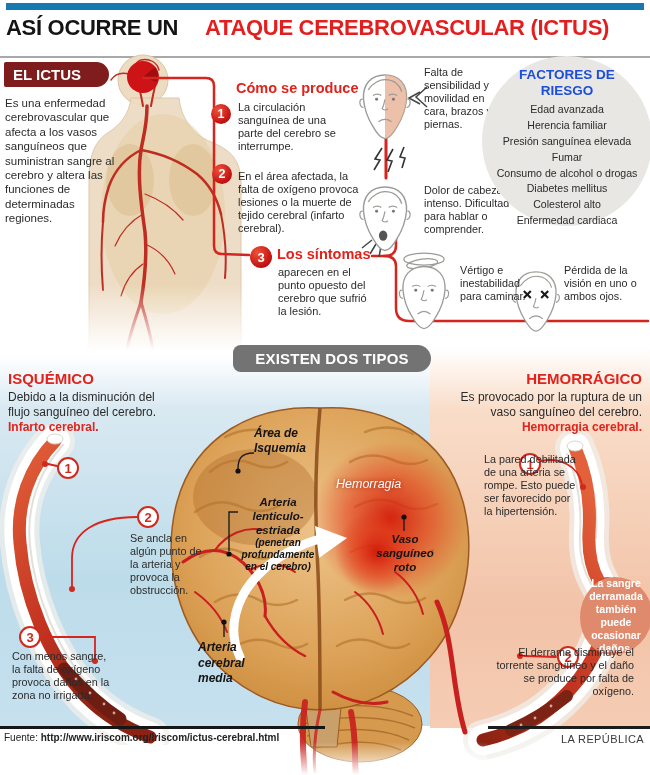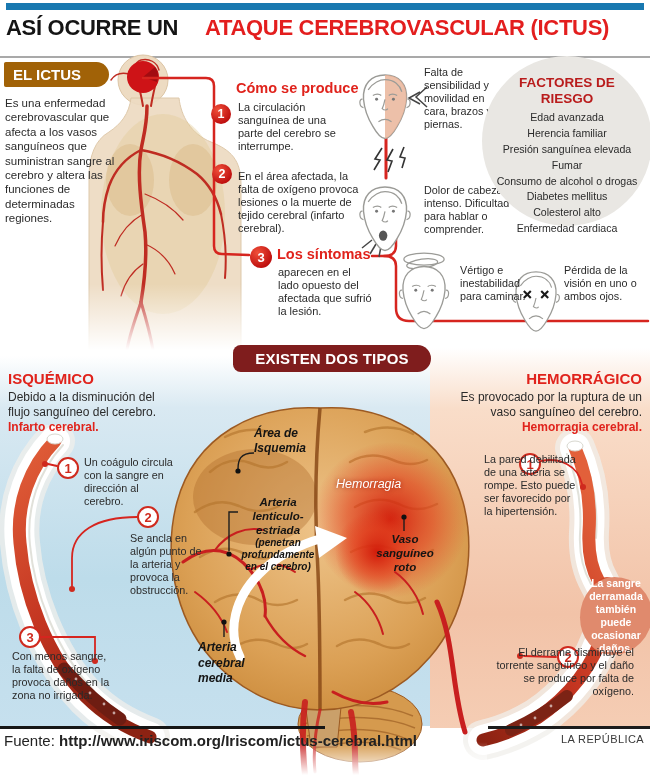--- a/index.html
+++ b/index.html
@@ -8,21 +8,21 @@
   .abs{position:absolute;}
   .txt{font-size:11px;line-height:1.18;}
   svg{display:block;}
   
   .topbar{left:6px;top:3px;width:638px;height:7px;background:#1878b0;}
   .title{left:6px;top:15px;font-size:22px;font-weight:800;letter-spacing:-0.3px;white-space:nowrap;}
   .title .red{color:#e31e1e;margin-left:21px;}
   .title .black{color:#141414;}
   .titlerule{left:0;top:56px;width:650px;height:2px;background:#a9a9a9;}
   
-  .ictus-box{left:4px;top:62px;width:96px;height:25px;background:#a16207;color:#fff;
+  .ictus-box{left:4px;top:62px;width:96px;height:25px;background:#7f1d1d;color:#fff;
              font-weight:800;font-size:15px;line-height:25px;padding-left:9px;
              border-radius:2px 14px 14px 2px;}
   .ictus-body{left:5px;top:96px;width:112px;font-size:11.5px;line-height:1.25;}
   
   .como-title{left:236px;top:80px;font-size:14.5px;font-weight:800;color:#e0231c;}
   .step1{left:238px;top:101px;width:100px;}
   .step2{left:238px;top:170px;width:122px;}
   .sintomas-title{left:277px;top:246px;font-size:14.5px;font-weight:800;color:#e0231c;}
   .sintomas-body{left:278px;top:266px;width:95px;}
   
@@ -30,28 +30,28 @@
             background:radial-gradient(circle at 35% 30%, #f0503a, #bd0d0d 75%);
             display:flex;align-items:center;justify-content:center;}
   .num-ring{width:22px;height:22px;border-radius:50%;background:#fff;border:2.5px solid #cf2a1e;
             color:#cf2a1e;font-weight:800;font-size:13px;box-sizing:border-box;
             display:flex;align-items:center;justify-content:center;}
   
   .facetxt{font-size:10.8px;line-height:1.2;}
   
   .factores{left:482px;top:56px;width:170px;height:170px;border-radius:50%;background:#e9e7e3;
             text-align:center;}
-  .factores .ft{margin:19px auto 4px;width:110px;font-size:13.5px;font-weight:800;color:#b91c1c;line-height:1.15;}
+  .factores .ft{margin:11px auto 4px;width:110px;font-size:13.5px;font-weight:800;color:#1d4ed8;line-height:1.15;}
   .factores .fi{font-size:10.6px;line-height:1.5;color:#2b2b2b;}
   
   .bg-blue{left:0;top:356px;width:462px;height:370px;
            background:linear-gradient(180deg,#ffffff 0%,#d9e9f2 14%,#bddcea 60%,#c6e0ee 100%);}
   .bg-pink{left:430px;top:348px;width:220px;height:380px;
            background:linear-gradient(180deg,#ffffff 0%,#f9ddc9 16%,#f2c3a8 70%,#f5cdb4 100%);}
-  .banner{left:233px;top:345px;width:198px;height:27px;background:#7f1d1d;color:#fff;
+  .banner{left:233px;top:345px;width:198px;height:27px;background:#737373;color:#fff;
           font-weight:800;font-size:15px;display:flex;align-items:center;justify-content:center;
           border-radius:8px 14px 14px 8px;letter-spacing:0.2px;}
   .isq-title{left:8px;top:370px;font-size:15px;font-weight:800;color:#e0231c;}
   .isq-body{left:8px;top:390px;width:172px;font-size:12px;line-height:1.25;}
   .hem-title{right:8px;top:370px;font-size:15px;font-weight:800;color:#e0231c;text-align:right;}
   .hem-body{right:8px;top:390px;width:205px;font-size:12px;line-height:1.25;text-align:right;}
   .hl{color:#e0231c;font-weight:800;}
   .stepL1{left:84px;top:456px;width:92px;}
   .stepL2{left:130px;top:532px;width:76px;}
   .stepL3{left:12px;top:650px;width:98px;}
@@ -65,21 +65,21 @@
   .lab-isquemia{left:254px;top:426px;width:64px;font-size:12px;line-height:1.25;}
   .lab-hemorragia{left:336px;top:477px;font-size:12.5px;color:#fff;font-weight:400;font-style:italic;
                   text-shadow:0 0 4px rgba(150,20,10,.8);}
   .lab-lenticulo{left:238px;top:496px;width:80px;text-align:center;font-size:11.5px;line-height:1.2;}
   .lab-lenticulo .sub{font-size:10px;}
   .lab-vaso{left:374px;top:533px;width:62px;text-align:center;font-size:11.5px;line-height:1.2;}
   .lab-media{left:198px;top:640px;width:66px;font-size:12px;line-height:1.3;}
   
   .fline-l{left:0;top:726px;width:325px;height:2.5px;background:#161616;}
   .fline-r{left:488px;top:726px;width:162px;height:2.5px;background:#1c1c1c;}
-  .fuente{left:4px;top:732px;font-size:15px;color:#222;}
+  .fuente{left:4px;top:732px;font-size:10px;color:#222;}
   .fuente b{font-weight:800;}
   .credit{right:6px;top:733px;font-size:11px;color:#3a3a3a;letter-spacing:0.4px;}
 </style>
 </head>
 <body>
 
 <div class="stage">
 
   <div class="abs bg-blue"></div>
   <div class="abs bg-pink"></div>
@@ -353,21 +353,21 @@
   <div class="abs ictus-box">EL ICTUS</div>
   <div class="abs ictus-body txt">Es una enfermedad cerebrovascular que afecta a los vasos sanguíneos que suministran sangre al cerebro y altera las funciones de determinadas regiones.</div>
 
   <div class="abs como-title">Cómo se produce</div>
   <div class="abs num-fill" style="left:211px;top:104px;">1</div>
   <div class="abs step1 txt">La circulación sanguínea de una parte del cerebro se interrumpe.</div>
   <div class="abs num-fill" style="left:212px;top:164px;">2</div>
   <div class="abs step2 txt">En el área afectada, la falta de oxígeno provoca lesiones o la muerte de tejido cerebral (infarto cerebral).</div>
   <div class="abs num-fill" style="left:250px;top:246px;width:22px;height:22px;font-size:13px;">3</div>
   <div class="abs sintomas-title">Los síntomas</div>
-  <div class="abs sintomas-body txt">aparecen en el lado opuesto del afectada que sufrió la lesión.</div>
+  <div class="abs sintomas-body txt">aparecen en el punto opuesto del cerebro que sufrió la lesión.</div>
 
   <div class="abs facetxt" style="left:424px;top:66px;width:72px;">Falta de sensibilidad y movilidad en cara, brazos y piernas.</div>
   <div class="abs facetxt" style="left:424px;top:184px;width:96px;">Dolor de cabeza intenso. Dificultad para hablar o comprender.</div>
   <div class="abs facetxt" style="left:460px;top:264px;width:70px;">Vértigo e inestabilidad para caminar.</div>
   <div class="abs facetxt" style="left:564px;top:264px;width:82px;">Pérdida de la visión en uno o ambos ojos.</div>
 
   <div class="abs factores">
     <div class="ft">FACTORES DE RIESGO</div>
     <div class="fi">Edad avanzada</div>
     <div class="fi">Herencia familiar</div>
@@ -380,21 +380,20 @@
   </div>
 
   <div class="abs banner">EXISTEN DOS TIPOS</div>
 
   <div class="abs isq-title">ISQUÉMICO</div>
   <div class="abs isq-body">
     <span>Debido a la disminución del flujo sanguíneo del cerebro.</span>
     <span class="hl">Infarto cerebral.</span>
   </div>
   <div class="abs num-ring" style="left:57px;top:457px;">1</div>
-  <div class="abs stepL1 facetxt">Un coágulo circula con la sangre en dirección al cerebro.</div>
   <div class="abs num-ring" style="left:137px;top:506px;">2</div>
   <div class="abs stepL2 facetxt">Se ancla en algún punto de la arteria y provoca la obstrucción.</div>
   <div class="abs num-ring" style="left:19px;top:626px;">3</div>
   <div class="abs stepL3 facetxt">Con menos sangre, la falta de oxígeno provoca daños en la zona no irrigada.</div>
 
   <div class="abs hem-title">HEMORRÁGICO</div>
   <div class="abs hem-body">
     <span>Es provocado por la ruptura de un vaso sanguíneo del cerebro.</span>
     <span class="hl">Hemorragia cerebral.</span>
   </div>

